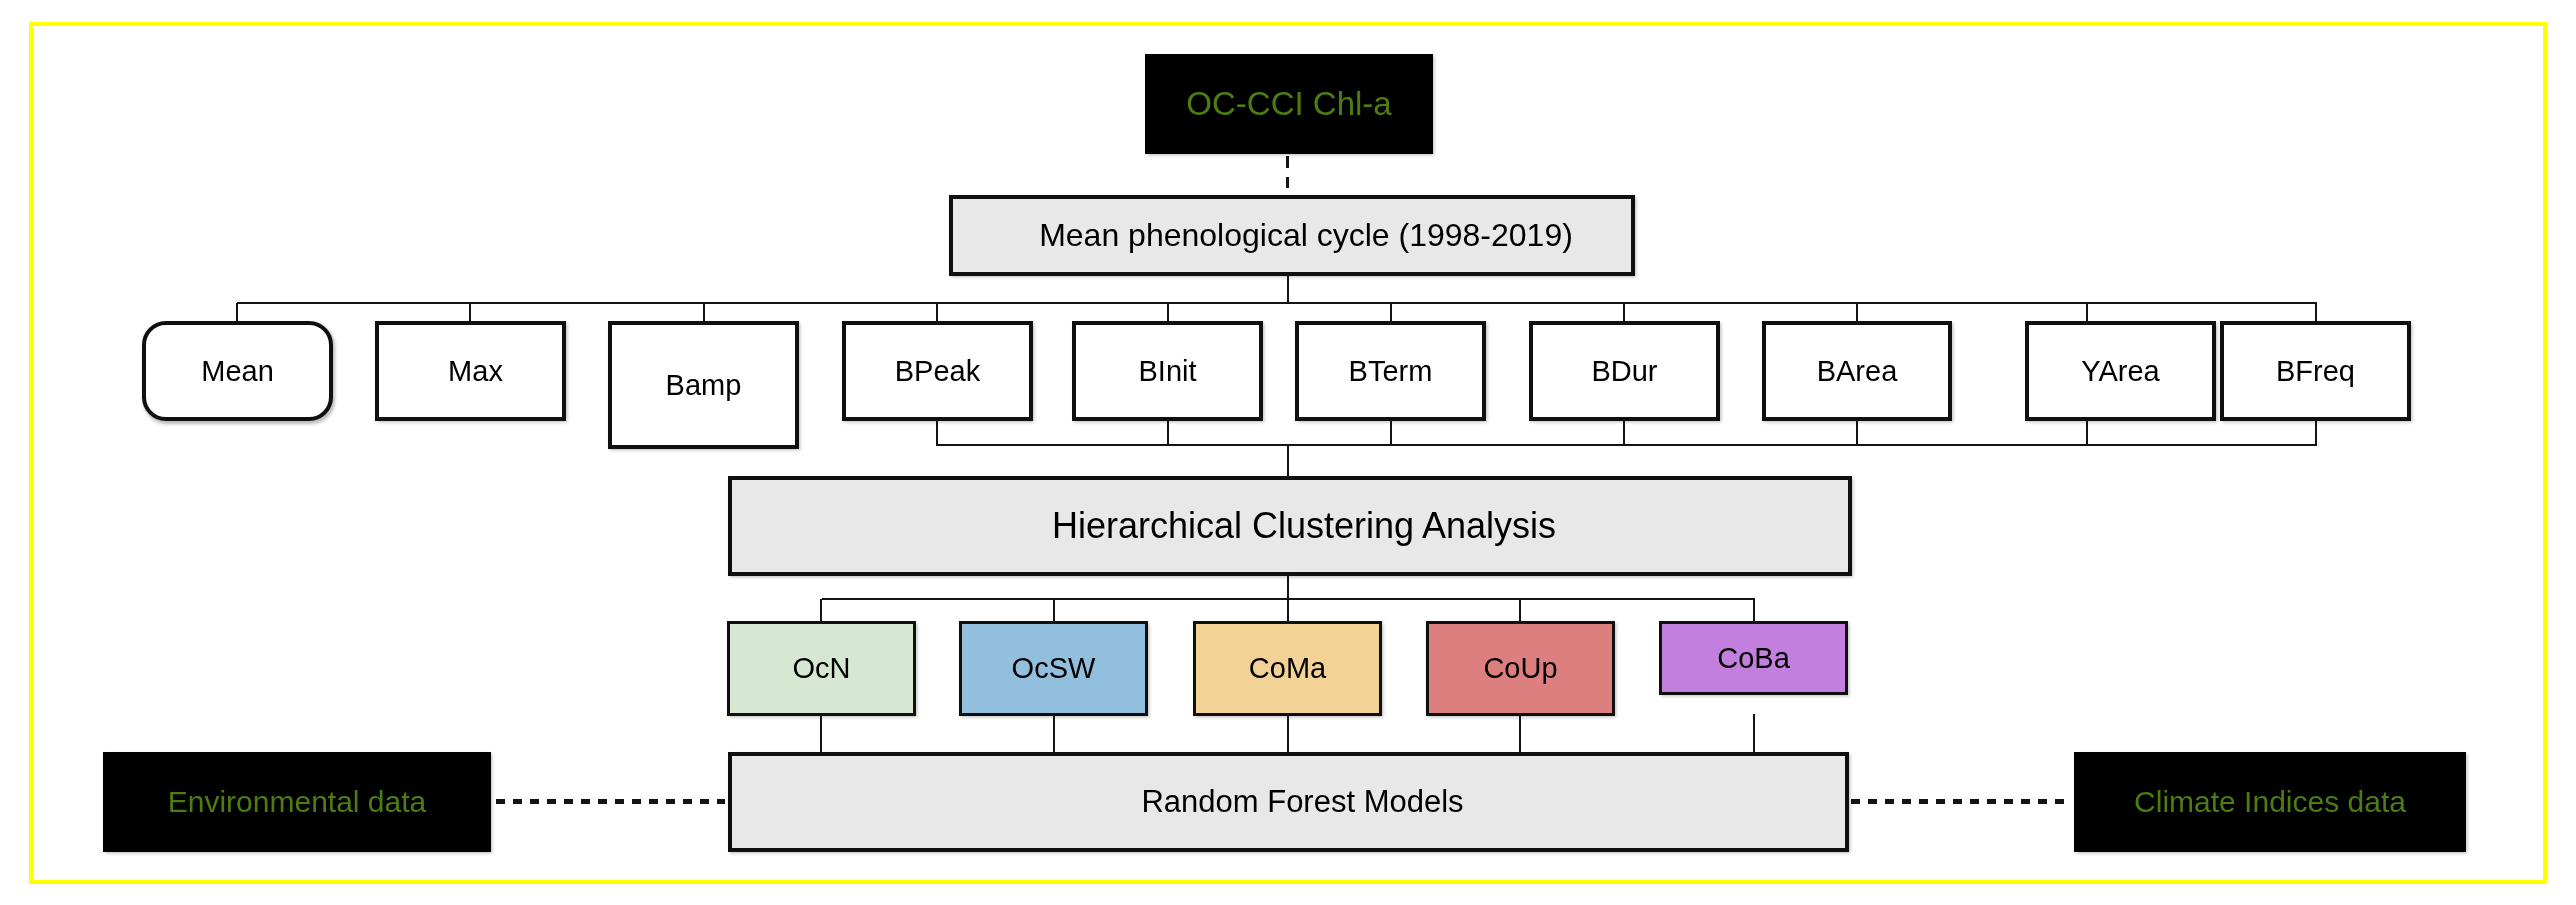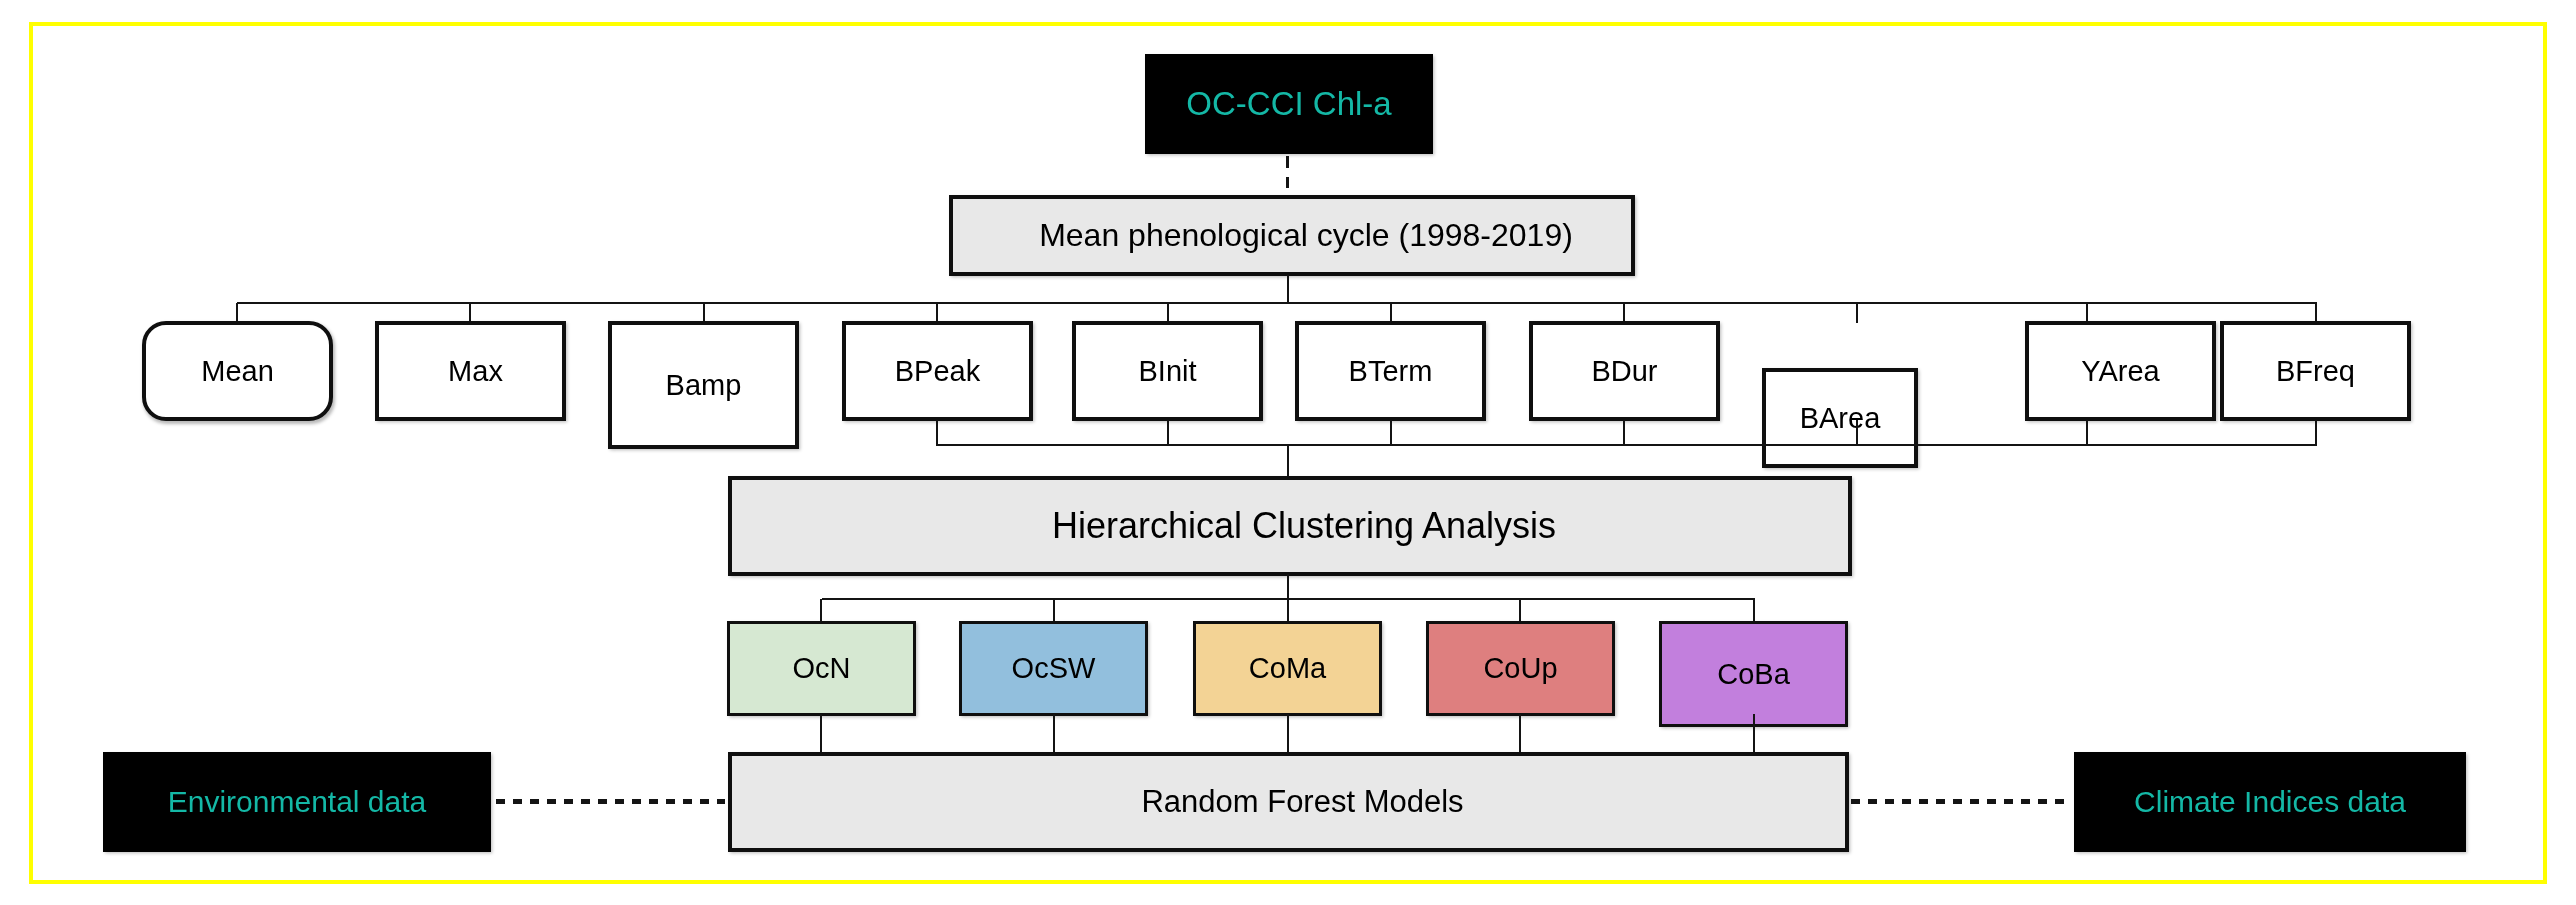--- a/index.html
+++ b/index.html
@@ -13,21 +13,21 @@
   .frame{
     position:absolute;left:29px;top:22px;width:2518px;height:862px;
     border:4.6px solid #ffff00;box-sizing:border-box;background:transparent;
   }
   .node{
     position:absolute;box-sizing:border-box;
     display:flex;align-items:center;justify-content:center;
     text-align:center;color:#000;
     box-shadow:1.7px 2.3px 3.4px rgba(0,0,0,0.28);
   }
-  .node-black{background:#000000;color:#14b8a6;border:none;}
+  .node-black{background:#000000;color:#4d7c0f;border:none;}
   .node-gray{background:#e8e8e8;border:4px solid #0f0f0f;padding-left:28px;}
   .node-white{background:#ffffff;border:4px solid #0f0f0f;}
   .node-cluster{border:3.4px solid #0f0f0f;}
   .hline{position:absolute;height:2.3px;background:#141414;}
   .vline{position:absolute;width:2.3px;background:#141414;}
   .dash-h{
     position:absolute;height:4.6px;
     background:repeating-linear-gradient(90deg,#141414 0 9.2px,transparent 9.2px 17px);
   }
   .dash-v{
@@ -88,21 +88,21 @@
     </div>
   <div class="node node-white fs-metric" style="left:1072px;top:321px;width:191px;height:100px;">
     <span>BInit</span>
     </div>
   <div class="node node-white fs-metric" style="left:1295px;top:321px;width:191px;height:100px;">
     <span>BTerm</span>
     </div>
   <div class="node node-white fs-metric" style="left:1529px;top:321px;width:191px;height:100px;">
     <span>BDur</span>
     </div>
-  <div class="node node-white fs-metric" style="left:1762px;top:321px;width:156px;height:100px;margin-top:47px;">
+  <div class="node node-white fs-metric" style="left:1762px;top:321px;width:190px;height:100px;">
     <span>BArea</span>
     </div>
   <div class="node node-white fs-metric" style="left:1991px;top:321px;width:191px;height:100px;margin-left:34px;">
     <span>YArea</span>
     </div>
   <div class="node node-white fs-metric" style="left:2220px;top:321px;width:191px;height:100px;">
     <span>BFreq</span>
     </div>
 
   <div>
@@ -136,21 +136,21 @@
     </div>
   <div class="node node-cluster fs-cluster" style="left: 959px; top: 621px; width: 189px; height: 95px; background: rgb(146, 191, 221);">
     <span>OcSW</span>
     </div>
   <div class="node node-cluster fs-cluster" style="left: 1193px; top: 621px; width: 189px; height: 95px; background: rgb(243, 211, 149);">
     <span>CoMa</span>
     </div>
   <div class="node node-cluster fs-cluster" style="left: 1426px; top: 621px; width: 189px; height: 95px; background: rgb(222, 127, 127);">
     <span>CoUp</span>
     </div>
-  <div class="node node-cluster fs-cluster" style="left: 1659px; top: 621px; width: 189px; height: 106px; background: rgb(194, 127, 221);">
+  <div class="node node-cluster fs-cluster" style="left: 1659px; top: 621px; width: 189px; height: 74px; background: rgb(194, 127, 221);">
     <span>CoBa</span>
     </div>
 
   <div>
     <div class="vline" style="left:820px;top:714px;height:38px;"></div>
     <div class="vline" style="left:1053px;top:714px;height:38px;"></div>
     <div class="vline" style="left:1287px;top:714px;height:38px;"></div>
     <div class="vline" style="left:1519px;top:714px;height:38px;"></div>
     <div class="vline" style="left:1753px;top:714px;height:38px;"></div>
   </div>

